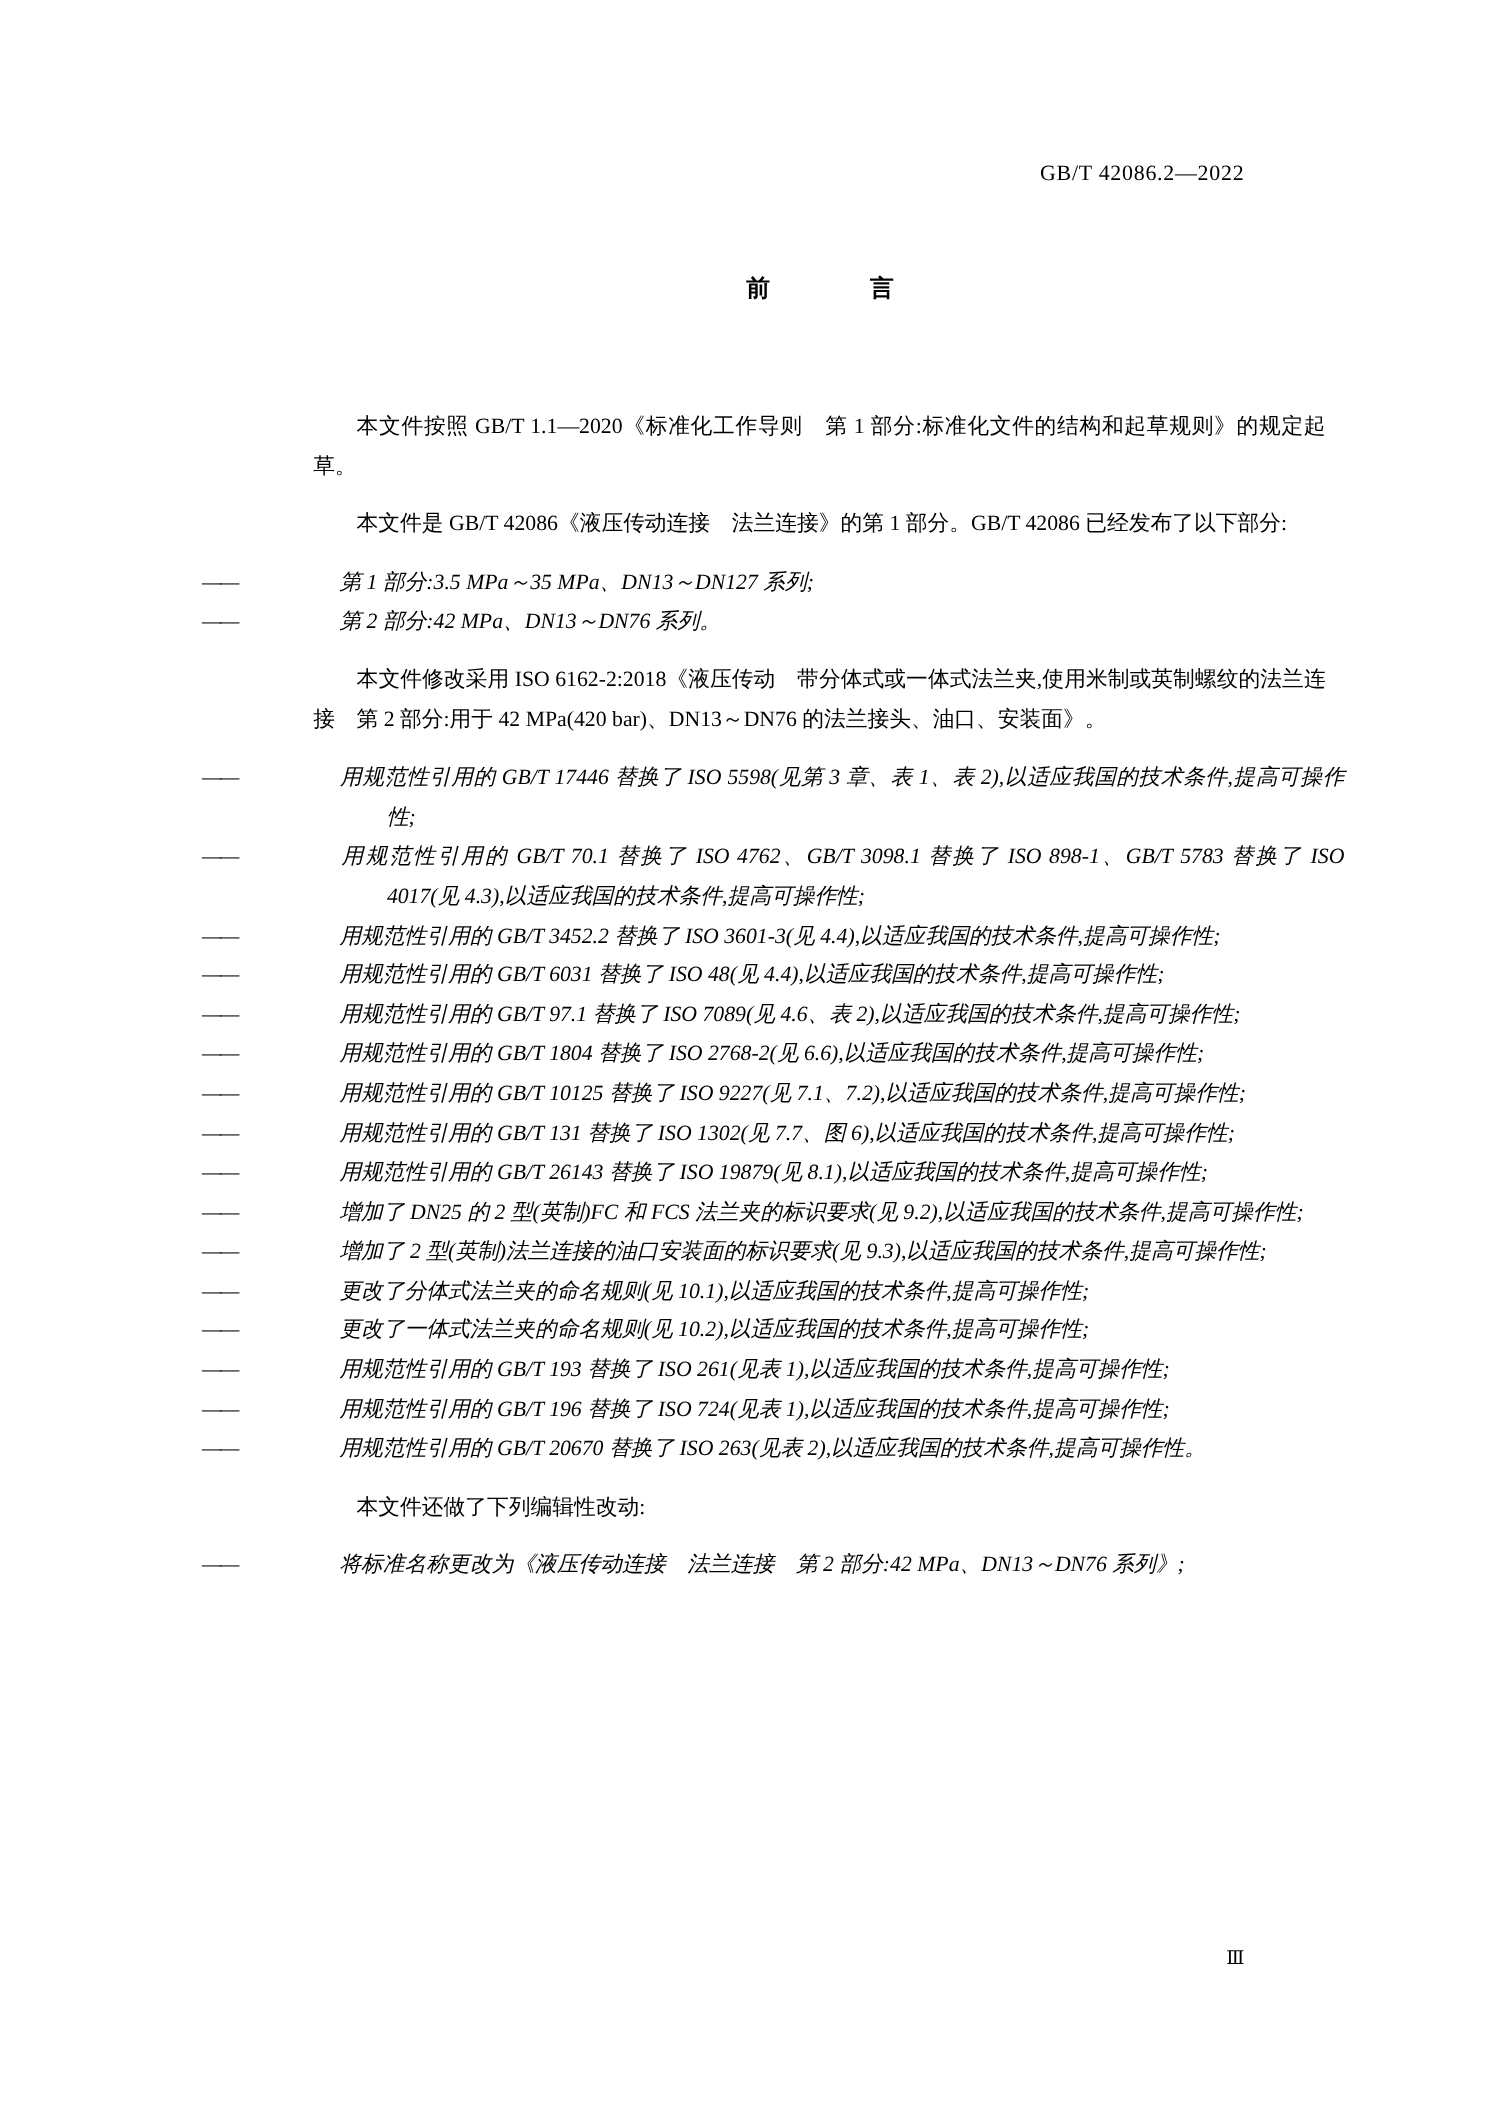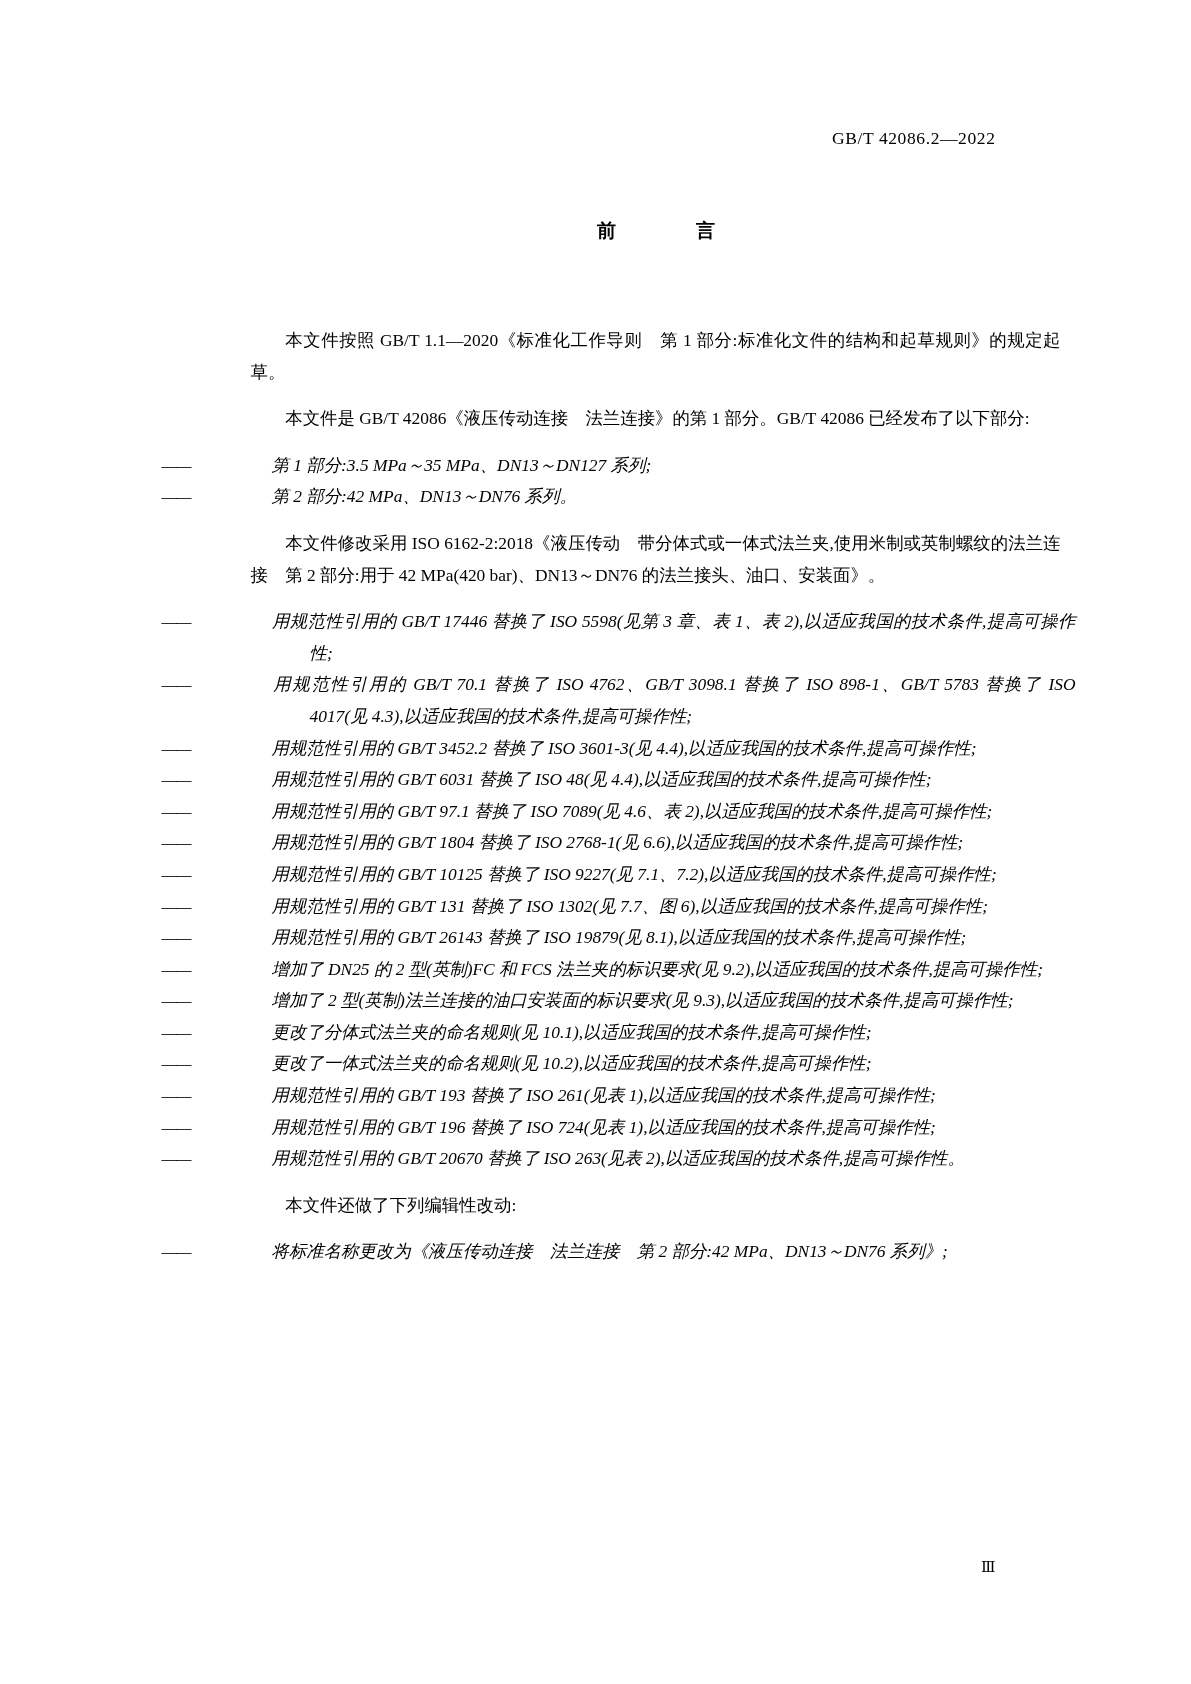--- a/index.html
+++ b/index.html
@@ -98,21 +98,21 @@
     <p class="dash-item"><span class="dash">——</span><span class="it-body">第 1 部分:3.5 MPa～35 MPa、DN13～DN127 系列;</span></p>
     <p class="dash-item"><span class="dash">——</span><span class="it-body">第 2 部分:42 MPa、DN13～DN76 系列。</span></p>
 
     <p class="para">本文件修改采用 ISO 6162-2:2018《液压传动　带分体式或一体式法兰夹,使用米制或英制螺纹的法兰连接　第 2 部分:用于 42 MPa(420 bar)、DN13～DN76 的法兰接头、油口、安装面》。</p>
 
     <p class="dash-item lvl2"><span class="dash">——</span><span class="it-body">用规范性引用的 GB/T 17446 替换了 ISO 5598(见第 3 章、表 1、表 2),以适应我国的技术条件,提高可操作性;</span></p>
     <p class="dash-item lvl2"><span class="dash">——</span><span class="it-body">用规范性引用的 GB/T 70.1 替换了 ISO 4762、GB/T 3098.1 替换了 ISO 898-1、GB/T 5783 替换了 ISO 4017(见 4.3),以适应我国的技术条件,提高可操作性;</span></p>
     <p class="dash-item lvl2"><span class="dash">——</span><span class="it-body">用规范性引用的 GB/T 3452.2 替换了 ISO 3601-3(见 4.4),以适应我国的技术条件,提高可操作性;</span></p>
     <p class="dash-item lvl2"><span class="dash">——</span><span class="it-body">用规范性引用的 GB/T 6031 替换了 ISO 48(见 4.4),以适应我国的技术条件,提高可操作性;</span></p>
     <p class="dash-item lvl2"><span class="dash">——</span><span class="it-body">用规范性引用的 GB/T 97.1 替换了 ISO 7089(见 4.6、表 2),以适应我国的技术条件,提高可操作性;</span></p>
-    <p class="dash-item lvl2"><span class="dash">——</span><span class="it-body">用规范性引用的 GB/T 1804 替换了 ISO 2768-1(见 6.6),以适应我国的技术条件,提高可操作性;</span></p>
+    <p class="dash-item lvl2"><span class="dash">——</span><span class="it-body">用规范性引用的 GB/T 1804 替换了 ISO 2768-2(见 6.6),以适应我国的技术条件,提高可操作性;</span></p>
     <p class="dash-item lvl2"><span class="dash">——</span><span class="it-body">用规范性引用的 GB/T 10125 替换了 ISO 9227(见 7.1、7.2),以适应我国的技术条件,提高可操作性;</span></p>
     <p class="dash-item lvl2"><span class="dash">——</span><span class="it-body">用规范性引用的 GB/T 131 替换了 ISO 1302(见 7.7、图 6),以适应我国的技术条件,提高可操作性;</span></p>
     <p class="dash-item lvl2"><span class="dash">——</span><span class="it-body">用规范性引用的 GB/T 26143 替换了 ISO 19879(见 8.1),以适应我国的技术条件,提高可操作性;</span></p>
     <p class="dash-item lvl2"><span class="dash">——</span><span class="it-body">增加了 DN25 的 2 型(英制)FC 和 FCS 法兰夹的标识要求(见 9.2),以适应我国的技术条件,提高可操作性;</span></p>
     <p class="dash-item lvl2"><span class="dash">——</span><span class="it-body">增加了 2 型(英制)法兰连接的油口安装面的标识要求(见 9.3),以适应我国的技术条件,提高可操作性;</span></p>
     <p class="dash-item lvl2"><span class="dash">——</span><span class="it-body">更改了分体式法兰夹的命名规则(见 10.1),以适应我国的技术条件,提高可操作性;</span></p>
     <p class="dash-item lvl2"><span class="dash">——</span><span class="it-body">更改了一体式法兰夹的命名规则(见 10.2),以适应我国的技术条件,提高可操作性;</span></p>
     <p class="dash-item lvl2"><span class="dash">——</span><span class="it-body">用规范性引用的 GB/T 193 替换了 ISO 261(见表 1),以适应我国的技术条件,提高可操作性;</span></p>
     <p class="dash-item lvl2"><span class="dash">——</span><span class="it-body">用规范性引用的 GB/T 196 替换了 ISO 724(见表 1),以适应我国的技术条件,提高可操作性;</span></p>
     <p class="dash-item lvl2"><span class="dash">——</span><span class="it-body">用规范性引用的 GB/T 20670 替换了 ISO 263(见表 2),以适应我国的技术条件,提高可操作性。</span></p>

